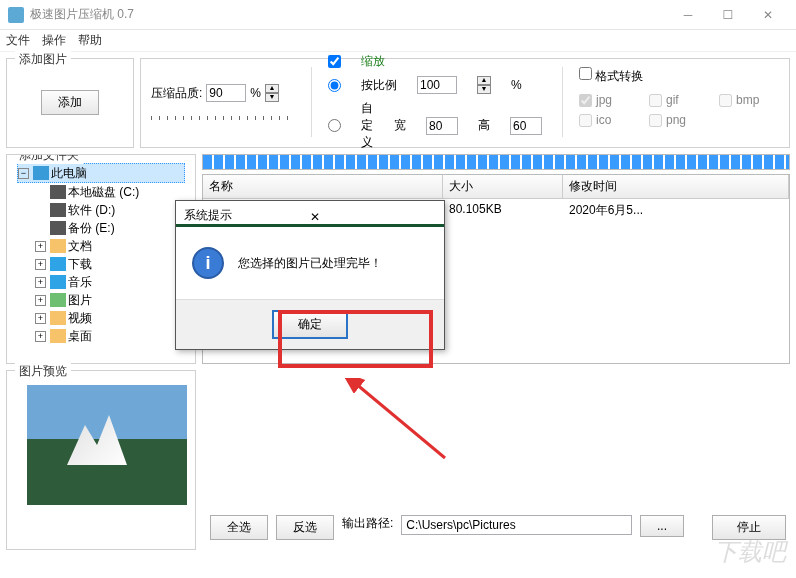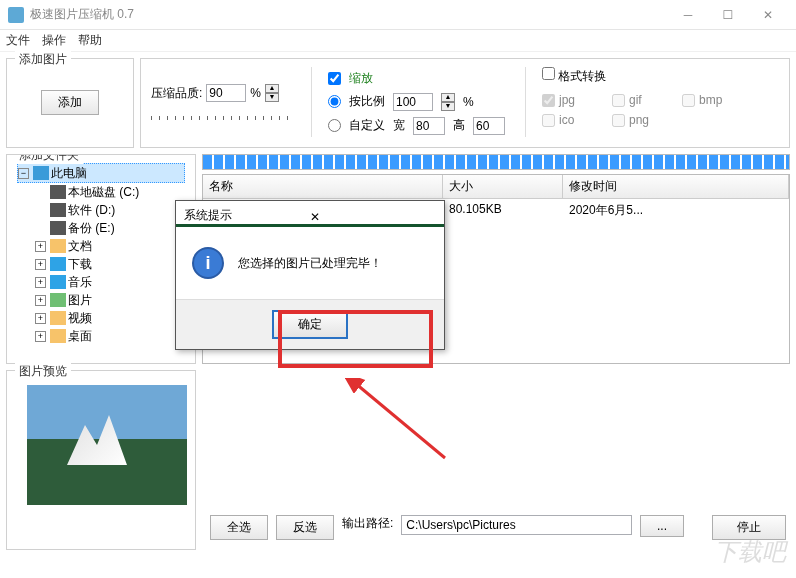--- a/index.html
+++ b/index.html
@@ -27,21 +27,21 @@
 .btn { border: 1px solid #adadad; background: linear-gradient(#fdfdfd,#e8e8e8); padding: 3px 16px; cursor: default; }
 
 .quality-block { display: flex; flex-direction: column; gap: 6px; }
 .quality-row { display: flex; align-items: center; gap: 4px; }
 .num-input { width: 40px; border: 1px solid #abadb3; padding: 1px 2px; }
 .spinner { display: inline-flex; flex-direction: column; }
 .spinner div { width: 14px; height: 9px; border: 1px solid #888; background: #eee; font-size: 7px; line-height: 6px; text-align: center; }
 .slider { width: 140px; height: 4px; background: repeating-linear-gradient(90deg,#666 0 1px,transparent 1px 8px); position: relative; margin-top: 8px; }
 
 .scale-block { border-left: 1px solid #ddd; padding-left: 16px; height: 100%; display: flex; flex-direction: column; justify-content: center; gap: 6px; }
-.scale-block label { display: flex; align-items: center; gap: 8px; }
+.scale-block label { display: flex; align-items: center; gap: 20px; }
 .check, .radio { width: 13px; height: 13px; }
 
 .format-block { border-left: 1px solid #ddd; padding-left: 16px; height: 100%; }
 .format-grid { display: grid; grid-template-columns: repeat(3, 60px); gap: 6px 10px; margin-top: 8px; }
 .format-grid label { display: flex; align-items: center; gap: 4px; color: #888; }
 
 
 .mid-row { display: flex; gap: 6px; }
 .group-folder { width: 190px; height: 210px; overflow: auto; }
 .tree { font-size: 12px; line-height: 18px; }

